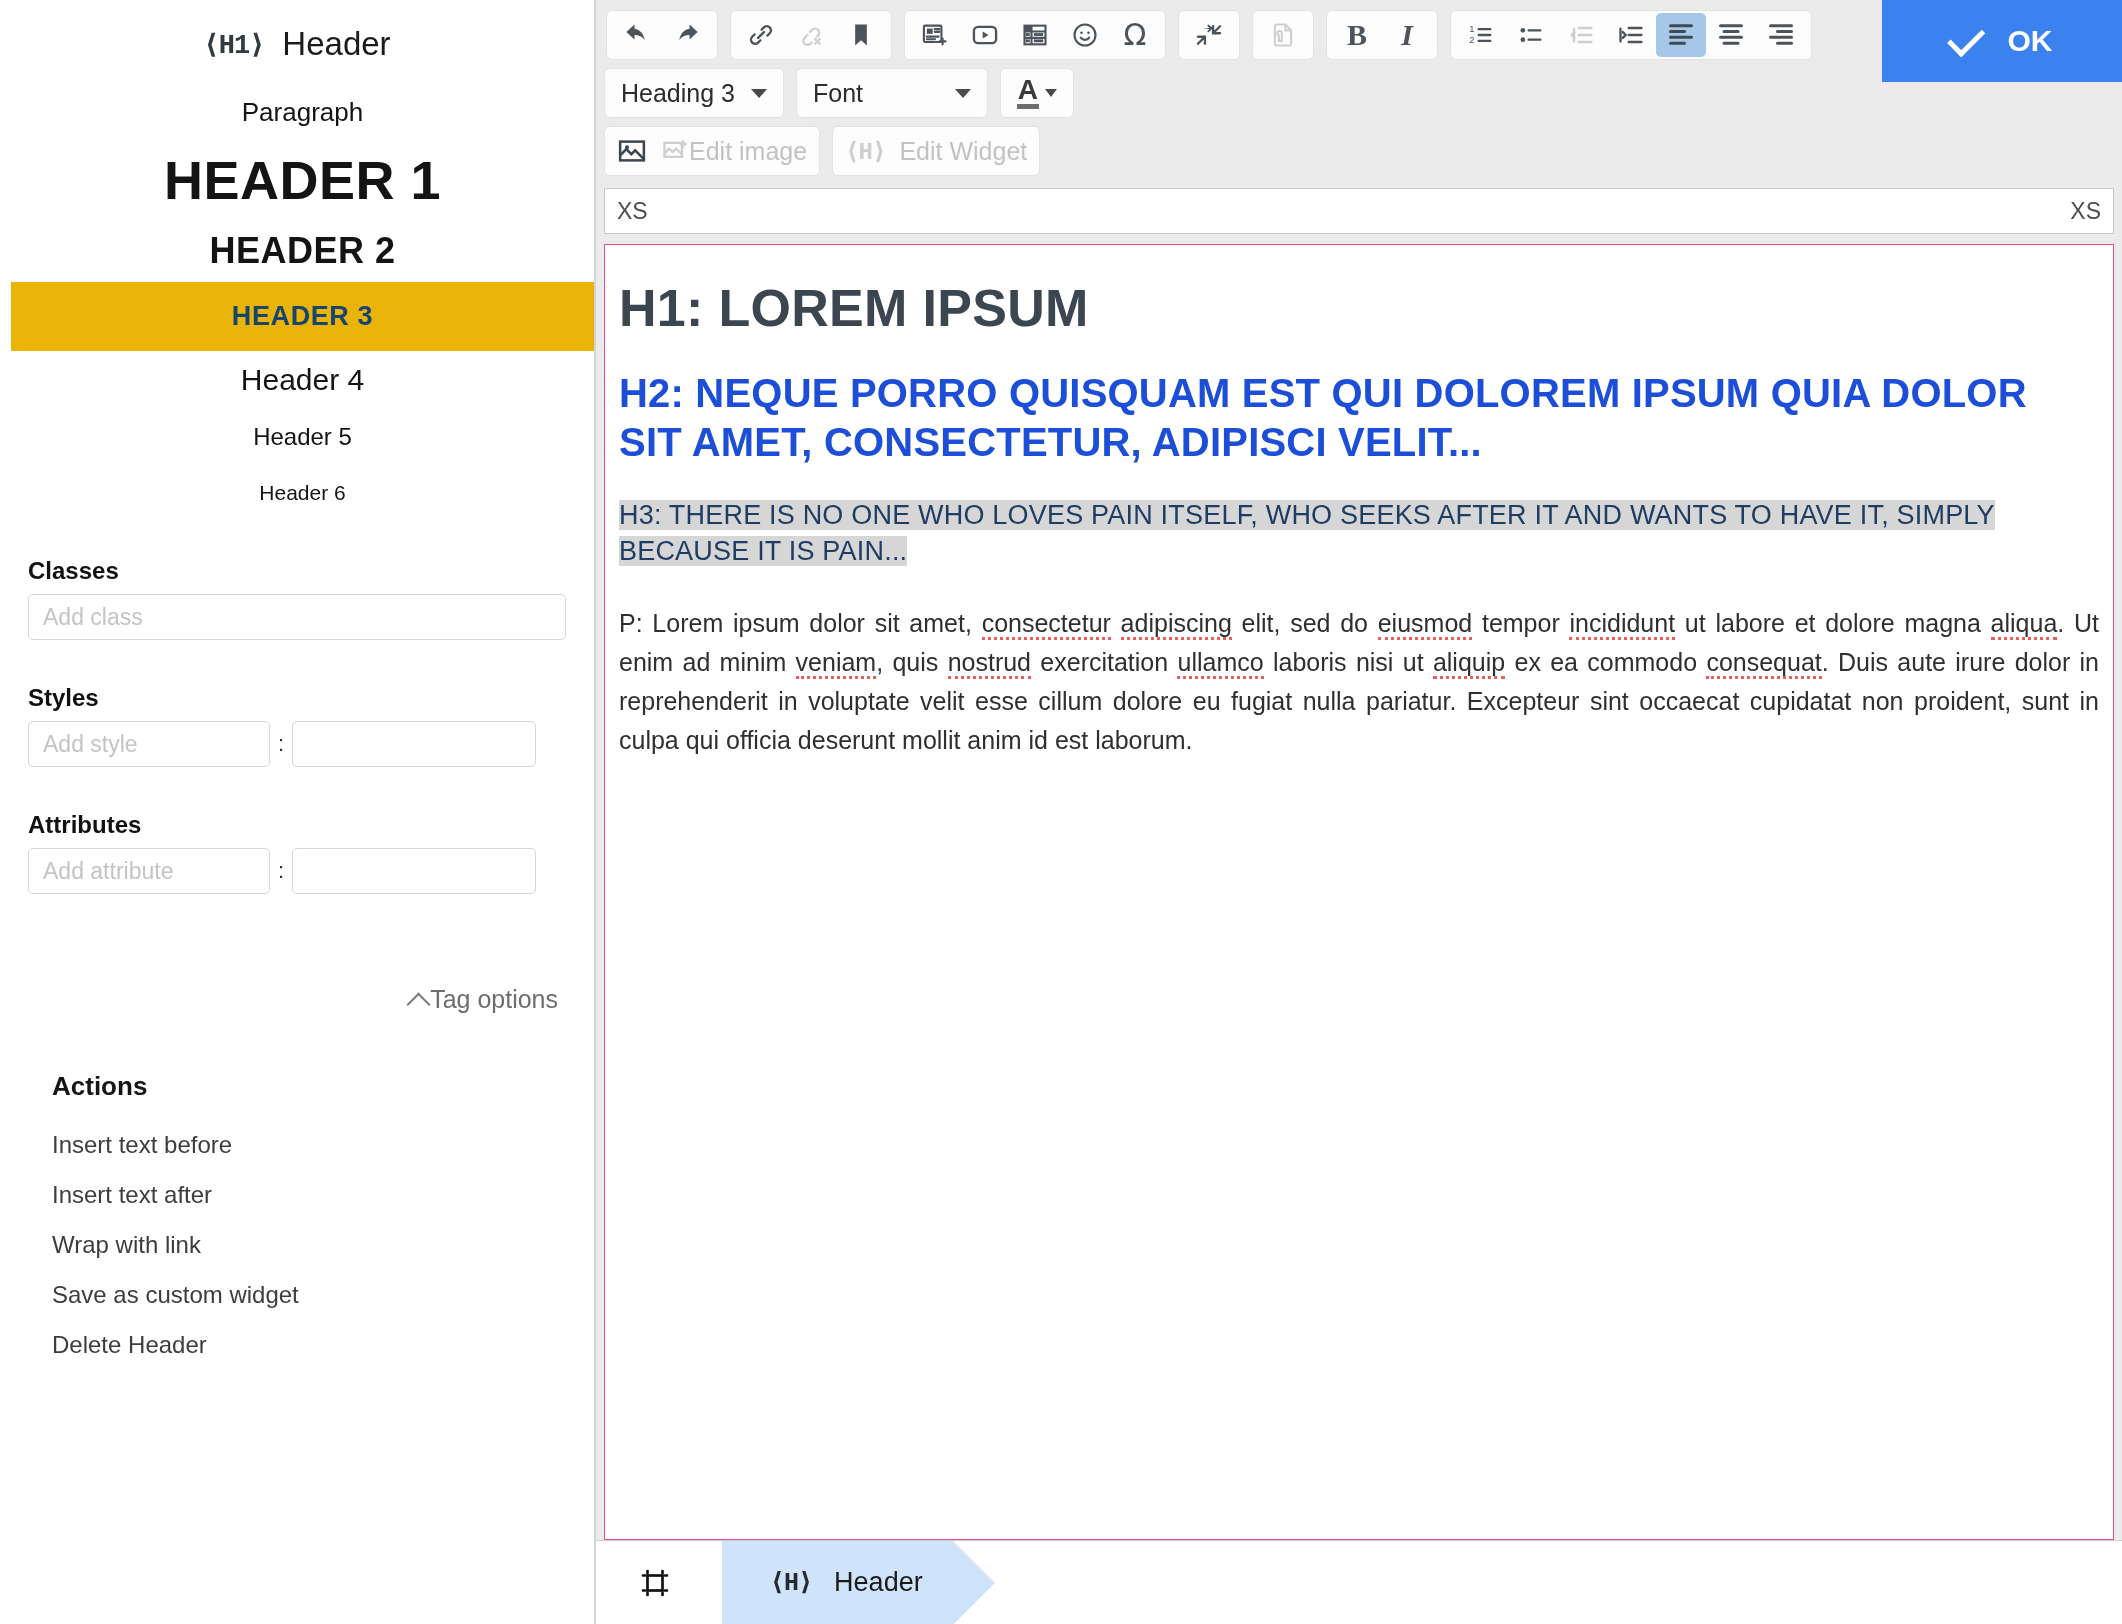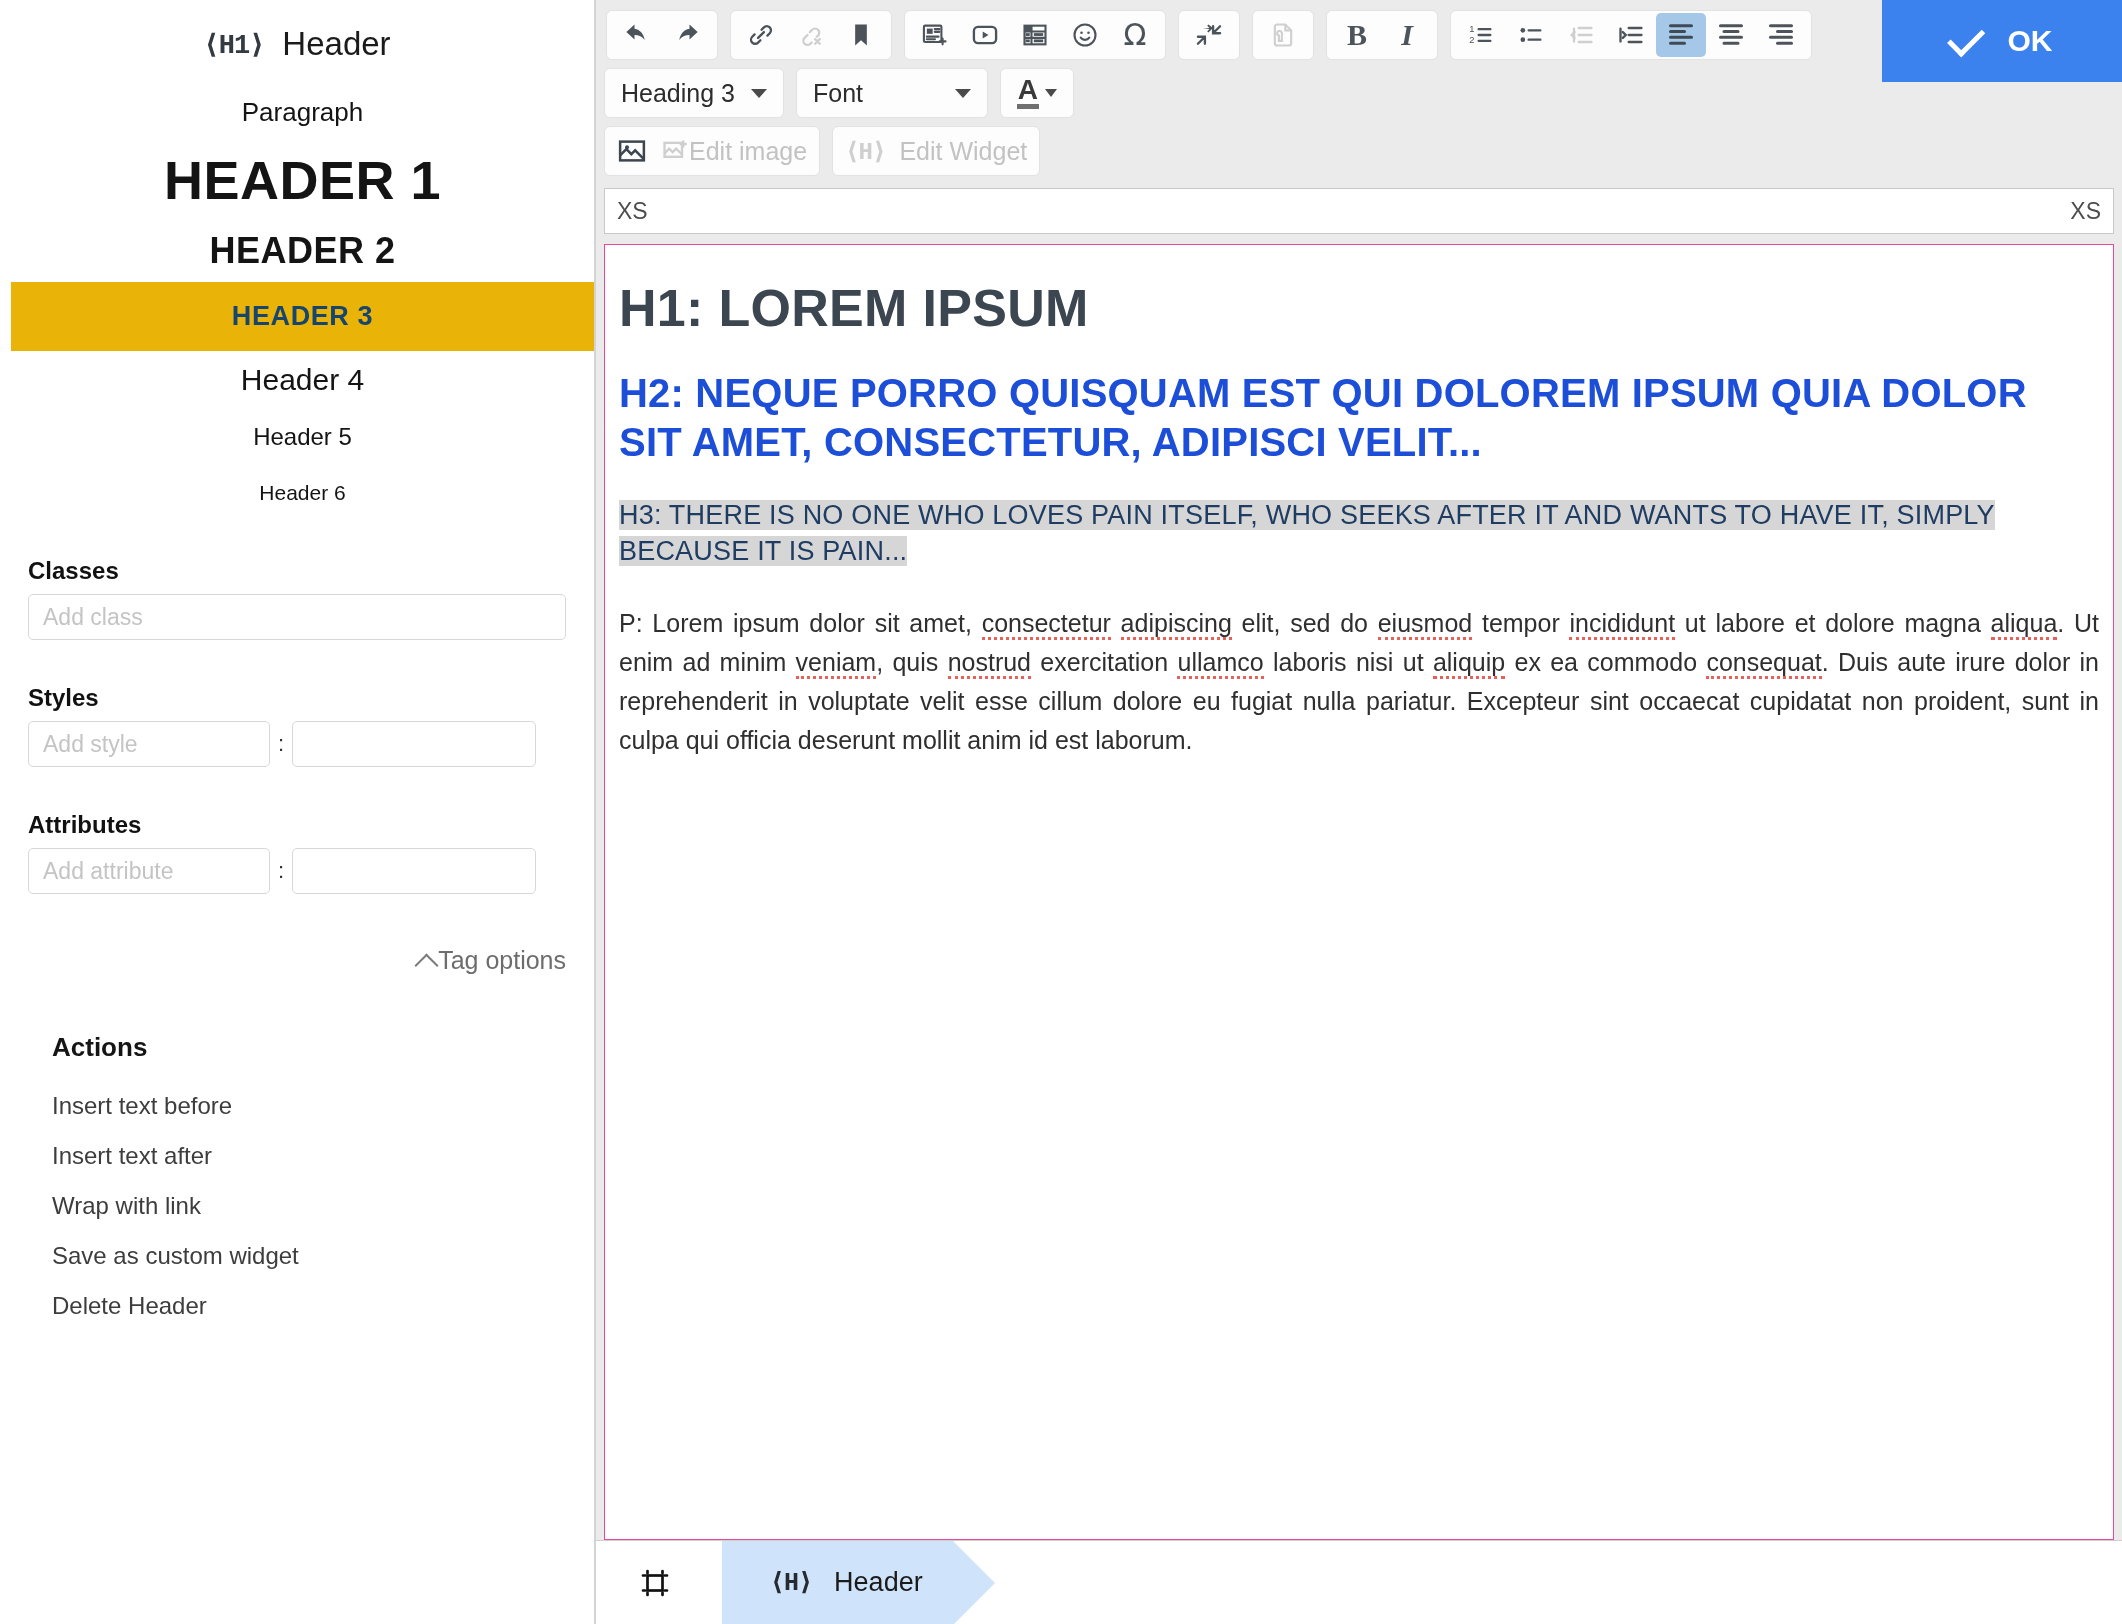--- a/index.html
+++ b/index.html
@@ -65,22 +65,22 @@
   .pair-row { display: flex; align-items: center; }
   .pair-row .sb-input.key { width: 242px; }
   .pair-colon { width: 22px; text-align: center; font-size: 22px; color: #333; }
   .pair-row .sb-input.val { width: 244px; }
 
   .spacer-36 { height: 36px; }
   .spacer-44 { height: 44px; }
 
   .tag-options-row {
     display: flex; align-items: center; justify-content: flex-end;
-    padding: 0 28px; height: 44px;
-    color: #6d6d6d; font-size: 25px; cursor: pointer;
+    padding: 0 36px; height: 44px;
+    color: #6d6d6d; font-size: 25px; cursor: pointer; margin-top: 39px;
   }
   .chev-up {
     width: 22px; height: 22px; position: relative; display: inline-block;
   }
   .chev-up::before {
     content: ""; position: absolute; left: 2px; top: 8px;
     width: 15px; height: 15px;
     border-left: 2.5px solid #7b7b7b; border-top: 2.5px solid #7b7b7b;
     transform: rotate(45deg);
   }

